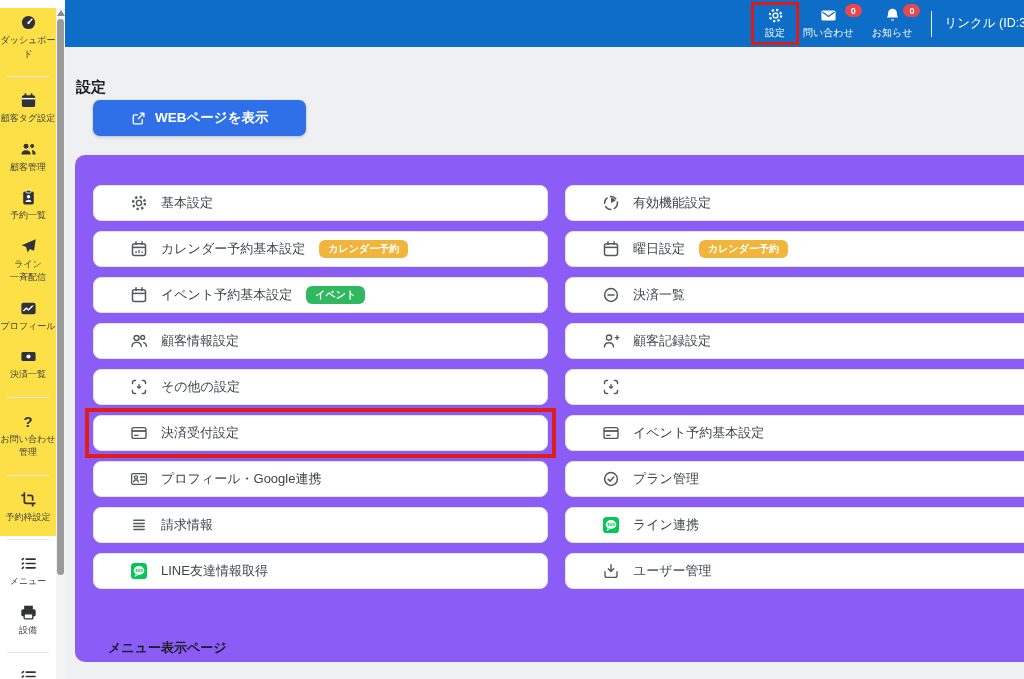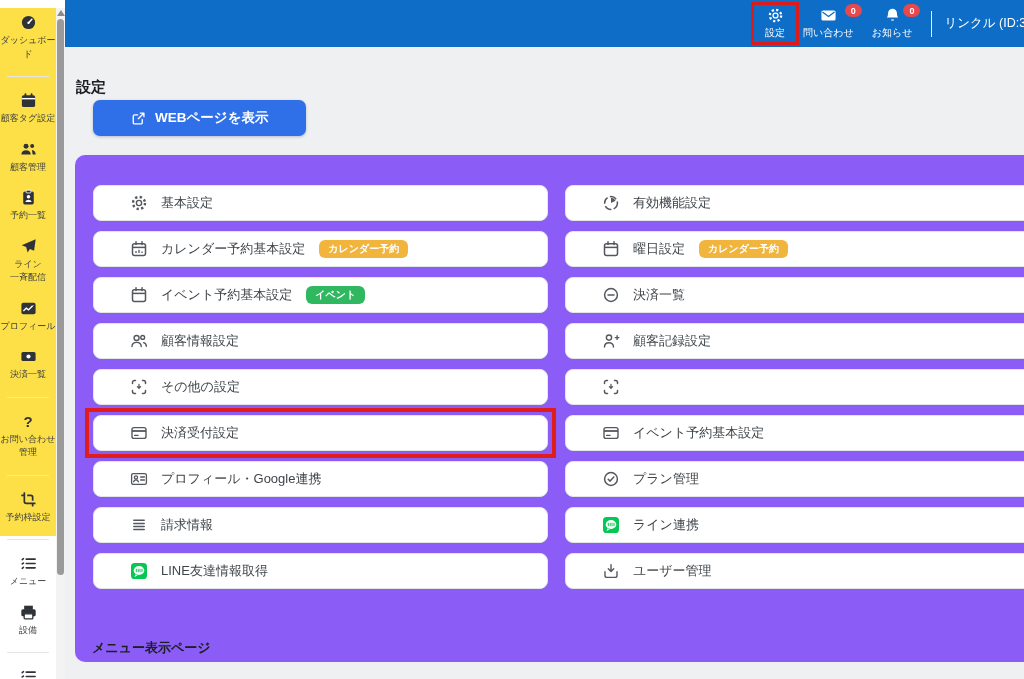--- a/index.html
+++ b/index.html
@@ -48,21 +48,21 @@
   .gbtn{height:36px;background:#fff;border:1px solid #e3e6e9;border-radius:8px;display:flex;align-items:center;
     gap:13px;padding:0 12px 0 36px;font-size:13px;color:#3f4449;cursor:pointer;position:relative;
     font-family:inherit;text-align:left;}
   .gbtn .bic{width:18px;height:18px;color:#54585e;flex:0 0 auto;}
   .gbtn .blabel{white-space:nowrap;}
   .gbtn.hl-box::after{content:"";position:absolute;inset:-8px -9px;border:4px solid #e01d1d;pointer-events:none;}
   .pill{display:inline-block;padding:2.5px 9px;border-radius:6px;color:#fff;font-size:10px;font-weight:700;
     line-height:1.25;white-space:nowrap;margin-left:1px;}
   .pill.amber{background:#f1b53d;}
   .pill.green{background:#30b860;}
-  .menu-page{position:absolute;left:17px;top:484px;font-size:13px;font-weight:700;color:#1c1e21;cursor:pointer;}
+  .menu-page{position:absolute;left:33px;top:484px;font-size:13px;font-weight:700;color:#1c1e21;cursor:pointer;}
 </style>
 </head>
 <body>
 
 <svg width="0" height="0" style="position:absolute" aria-hidden="true">
   <defs>
     <symbol id="i-gear" viewBox="0 0 18 18">
       <circle cx="9" cy="9" r="2.6" fill="none" stroke="currentColor" stroke-width="1.4"></circle>
       <circle cx="9" cy="9" r="6" fill="none" stroke="currentColor" stroke-width="2.4" stroke-dasharray="2.3 2.41"></circle>
     </symbol>

